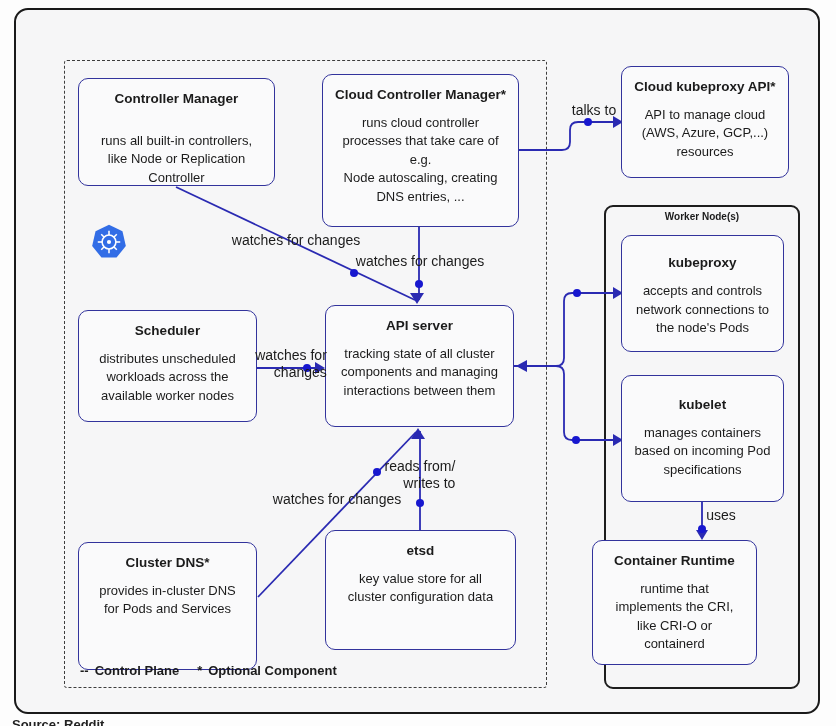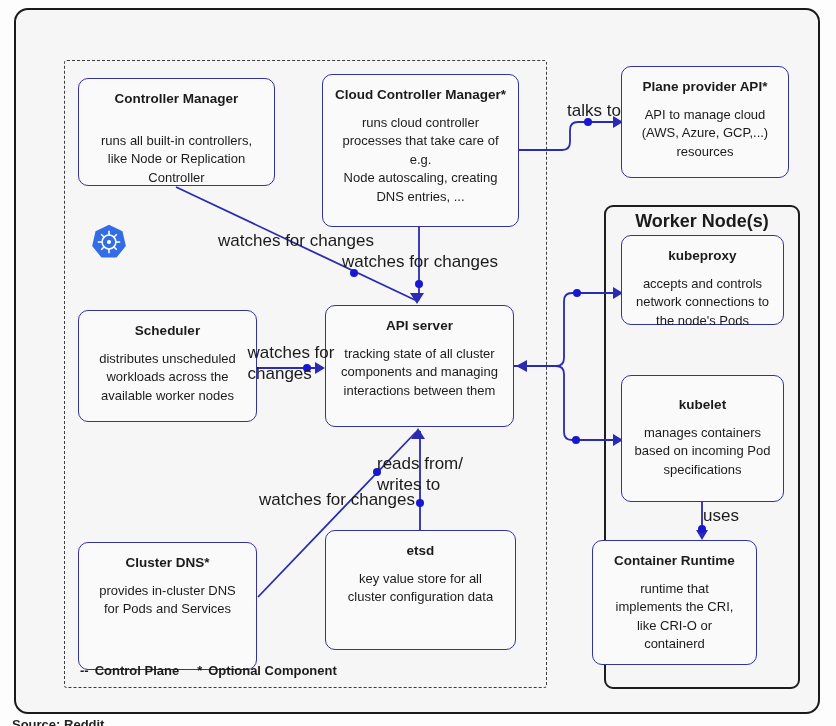--- a/index.html
+++ b/index.html
@@ -14,34 +14,34 @@
   .dashed-frame{
     position:absolute;left:64px;top:60px;width:483px;height:628px;box-sizing:border-box;
     border:1.5px dashed #3d3d3d;border-radius:3px;z-index:1;
   }
   .worker-frame{
     position:absolute;left:604px;top:205px;width:196px;height:484px;box-sizing:border-box;
     border:2px solid #1d1d1d;border-radius:9px;background:#f6f6f7;z-index:1;
   }
   .worker-header{
     position:absolute;left:604px;top:211px;width:196px;text-align:center;
-    font-weight:bold;font-size:18px;z-index:3;
+    font-weight:bold;font-size:10px;z-index:3;
   }
   .wires{position:absolute;left:0;top:0;z-index:2;}
   .node{
     position:absolute;box-sizing:border-box;background:#fafafb;
     border:1.6px solid #32339c;border-radius:10px;z-index:3;
     display:flex;flex-direction:column;align-items:center;text-align:center;
     padding:12px 6px 6px 6px;gap:12px;
   }
   .node-title{font-weight:bold;font-size:13.5px;}
   .node-body{font-size:13px;line-height:1.42;white-space:pre-line;}
   .edge-label{
-    position:absolute;transform:translate(-50%,-50%);font-size:17px;line-height:1.22;
-    white-space:pre-line;text-align:left;z-index:4;
+    position:absolute;transform:translate(-50%,-50%);font-size:14px;line-height:1.22;
+    white-space:pre-line;text-align:right;z-index:4;
   }
   .legend{
     position:absolute;left:80px;top:663px;z-index:4;font-size:13px;font-weight:bold;
     display:flex;gap:18px;
   }
   .legend .item{display:flex;gap:6px;align-items:baseline;}
   .k8s-logo{position:absolute;left:90px;top:223px;width:38px;height:38px;z-index:3;}
   .caption{
     position:absolute;left:12px;top:717px;z-index:5;font-weight:bold;font-size:13px;color:#222;
   }
@@ -124,27 +124,27 @@
   <div class="node" style="left:322px;top:74px;width:197px;height:153px;align-items:center;">
     <div class="node-title">Cloud Controller Manager*</div>
     <div class="node-body">runs cloud controller
 processes that take care of
 e.g.
 Node autoscaling, creating
 DNS entries, ...</div>
   </div>
 
   <div class="node" style="left:621px;top:66px;width:168px;height:112px;">
-    <div class="node-title">Plane provider API*</div>
+    <div class="node-title">Cloud kubeproxy API*</div>
     <div class="node-body">API to manage cloud
 (AWS, Azure, GCP,...)
 resources</div>
   </div>
 
-  <div class="node" style="left:621px;top:235px;width:163px;height:90px;">
+  <div class="node" style="left:621px;top:235px;width:163px;height:117px;justify-content:center;">
     <div class="node-title">kubeproxy</div>
     <div class="node-body">accepts and controls
 network connections to
 the node's Pods</div>
   </div>
 
   <div class="node" style="left:621px;top:375px;width:163px;height:127px;padding-top:21px;">
     <div class="node-title">kubelet</div>
     <div class="node-body">manages containers
 based on incoming Pod

